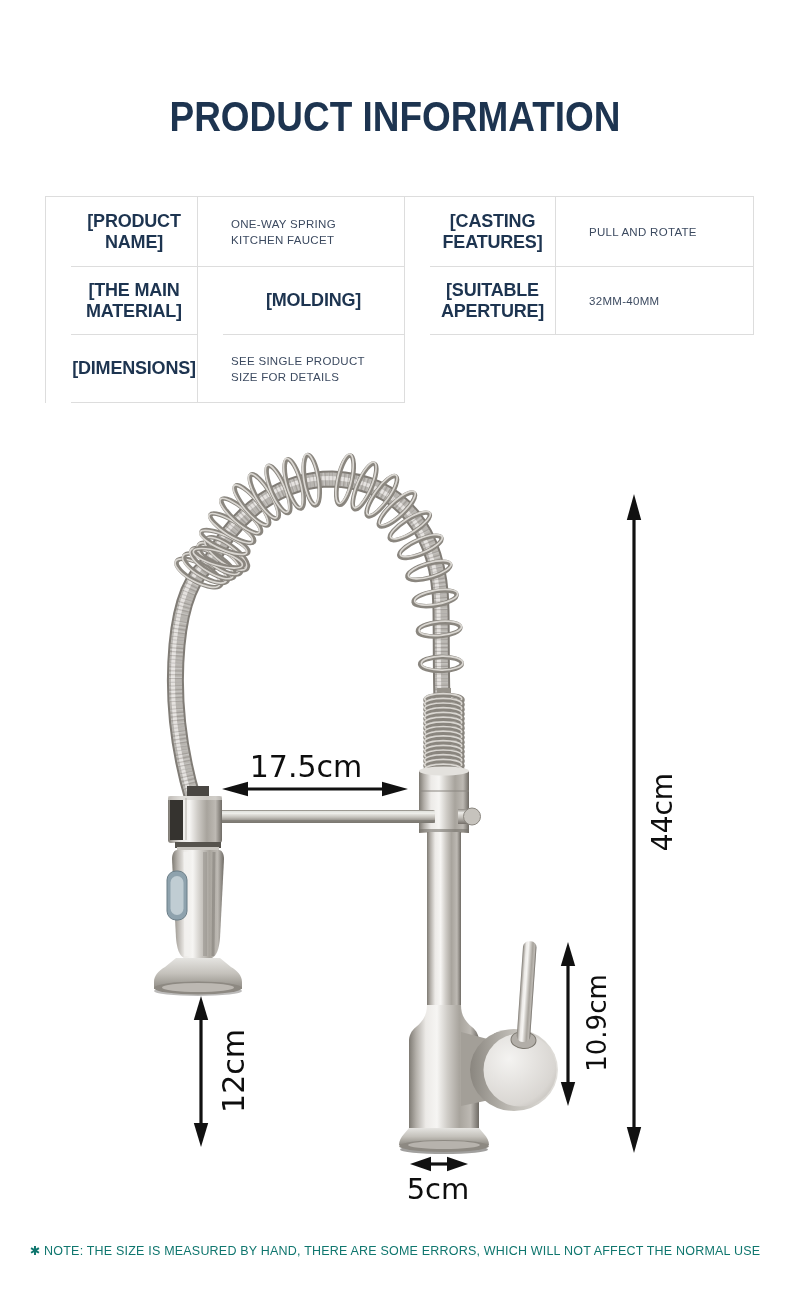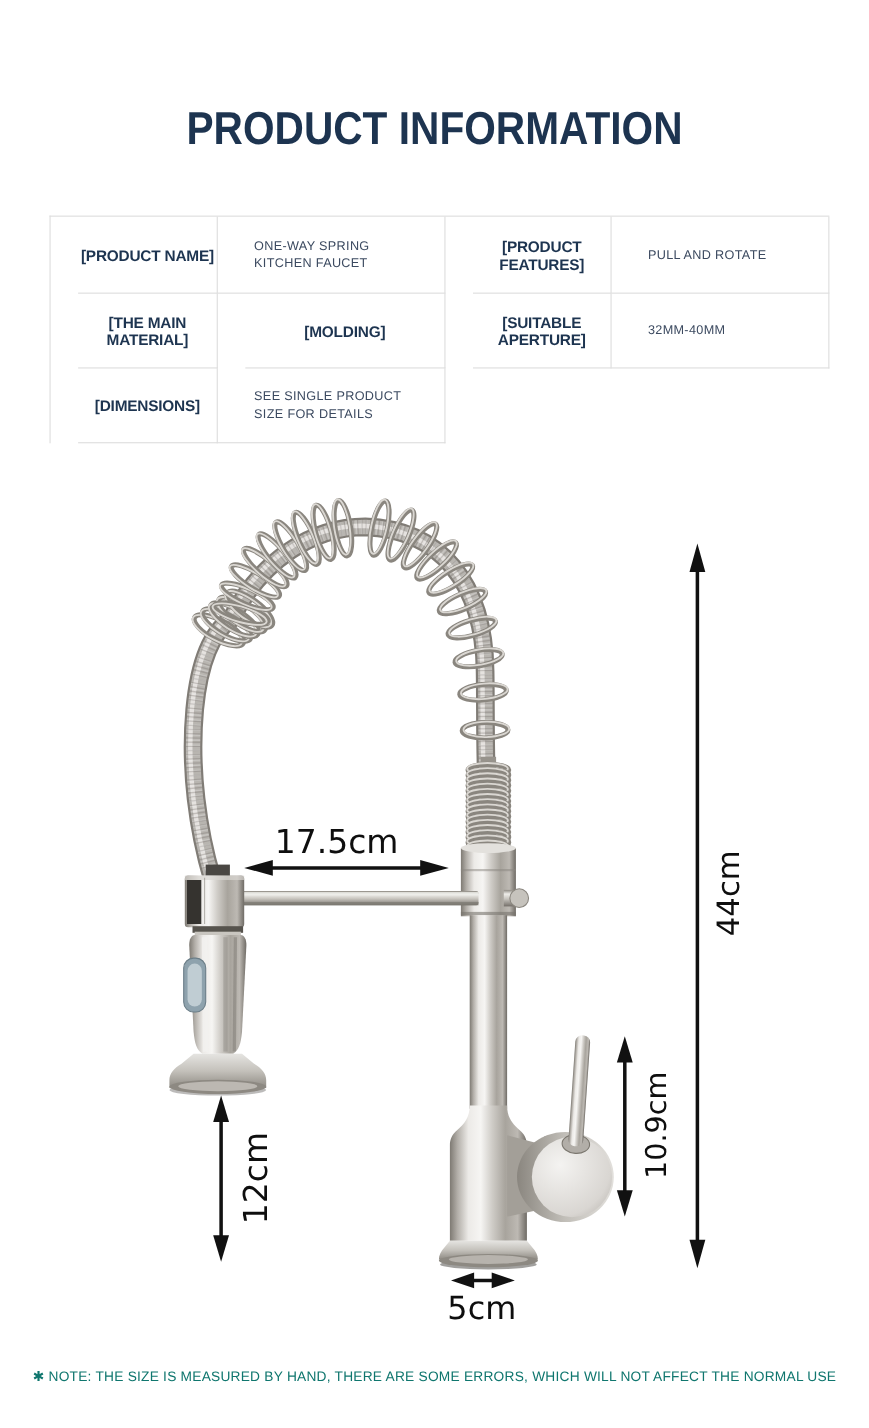--- a/index.html
+++ b/index.html
@@ -9,21 +9,21 @@
   .title{position:absolute;top:93px;left:0;right:0;text-align:center;
          font-size:42px;font-weight:700;color:#1d3450;letter-spacing:0px;
          transform:scaleX(.88);white-space:nowrap;}
   
   .spec-table{position:absolute;left:45px;top:196px;width:708px;
               display:grid;grid-template-columns:152px 207px 151px 198px;
               grid-template-rows:70px 68px 68px;
               border-top:1px solid #ddd;border-left:1px solid #ddd;}
   .cell{border-right:1px solid #ddd;border-bottom:1px solid #ddd;
         display:flex;align-items:center;box-sizing:border-box;}
-  .cell.lbl{justify-content:center;font-weight:700;font-size:14px;
+  .cell.lbl{justify-content:center;font-weight:700;font-size:18px;
             color:#1d3450;letter-spacing:-0.2px;text-align:center;margin-left:25px;}
   .cell.val{padding-left:33px;padding-right:14px;font-size:11.5px;color:#3c4a60;
             letter-spacing:0.3px;line-height:16px;}
   
   .figure{position:absolute;left:0;top:0;width:790px;height:1298px;}
   svg{position:absolute;left:0;top:0;}
   .dim-label{position:absolute;font-family:"DejaVu Sans",sans-serif;color:#0e0e0e;
              white-space:nowrap;transform:translate(-50%,-50%);font-weight:500;}
   .dim-label.rot{transform:translate(-50%,-50%) rotate(-90deg);}
   
@@ -33,21 +33,21 @@
 </head>
 <body>
 
 <div class="page">
 
   <div class="title">PRODUCT INFORMATION</div>
 
   <div class="spec-table">
     <div class="cell lbl">[PRODUCT NAME]</div>
     <div class="cell val">ONE-WAY SPRING KITCHEN FAUCET</div>
-    <div class="cell lbl">[PRODUCT FEATURES]</div>
+    <div class="cell lbl">[CASTING FEATURES]</div>
     <div class="cell val">PULL AND ROTATE</div>
     <div class="cell lbl">[THE MAIN MATERIAL]</div>
     <div class="cell lbl">[MOLDING]</div>
     <div class="cell lbl">[SUITABLE APERTURE]</div>
     <div class="cell val">32MM-40MM</div>
     <div class="cell lbl">[DIMENSIONS]</div>
     <div class="cell val">SEE SINGLE PRODUCT SIZE FOR DETAILS</div>
   </div>
 
   <div class="figure">

